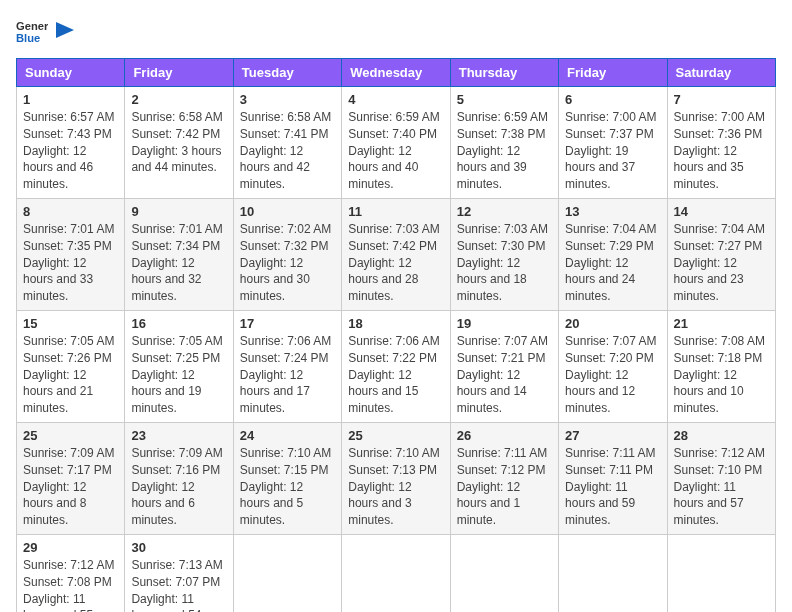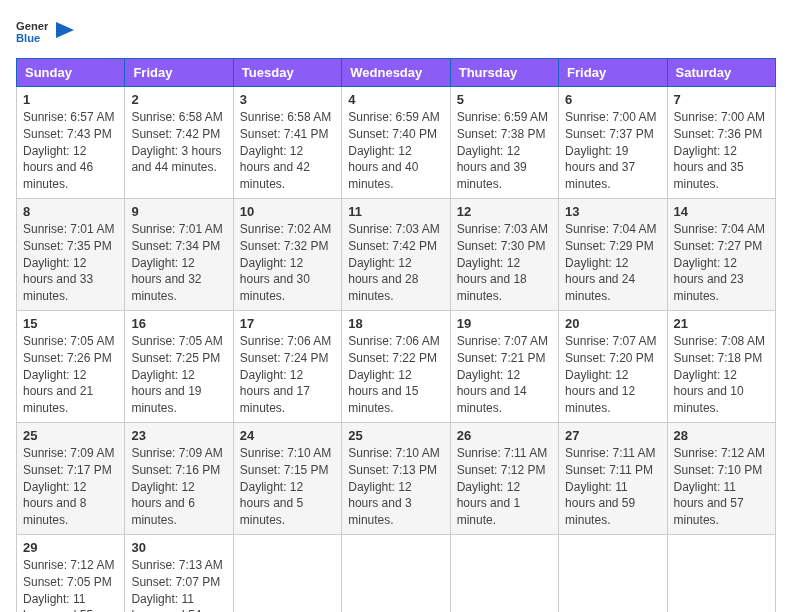--- a/index.html
+++ b/index.html
@@ -346,21 +346,21 @@
           <span>Sunset: 7:10 PM</span><br>
           <span>Daylight: 11 hours and 57 minutes.</span>
         </div>
       </td>
       </tr>
       <tr>
         <td>
         <span class="day-num">29</span>
         <div class="day-info">
           <span>Sunrise: 7:12 AM</span><br>
-          <span>Sunset: 7:05 PM</span><br>
+          <span>Sunset: 7:08 PM</span><br>
           <span>Daylight: 11 hours and 55 minutes.</span>
         </div>
       </td>
         <td>
         <span class="day-num">30</span>
         <div class="day-info">
           <span>Sunrise: 7:13 AM</span><br>
           <span>Sunset: 7:07 PM</span><br>
           <span>Daylight: 11 hours and 54 minutes.</span>
         </div>

